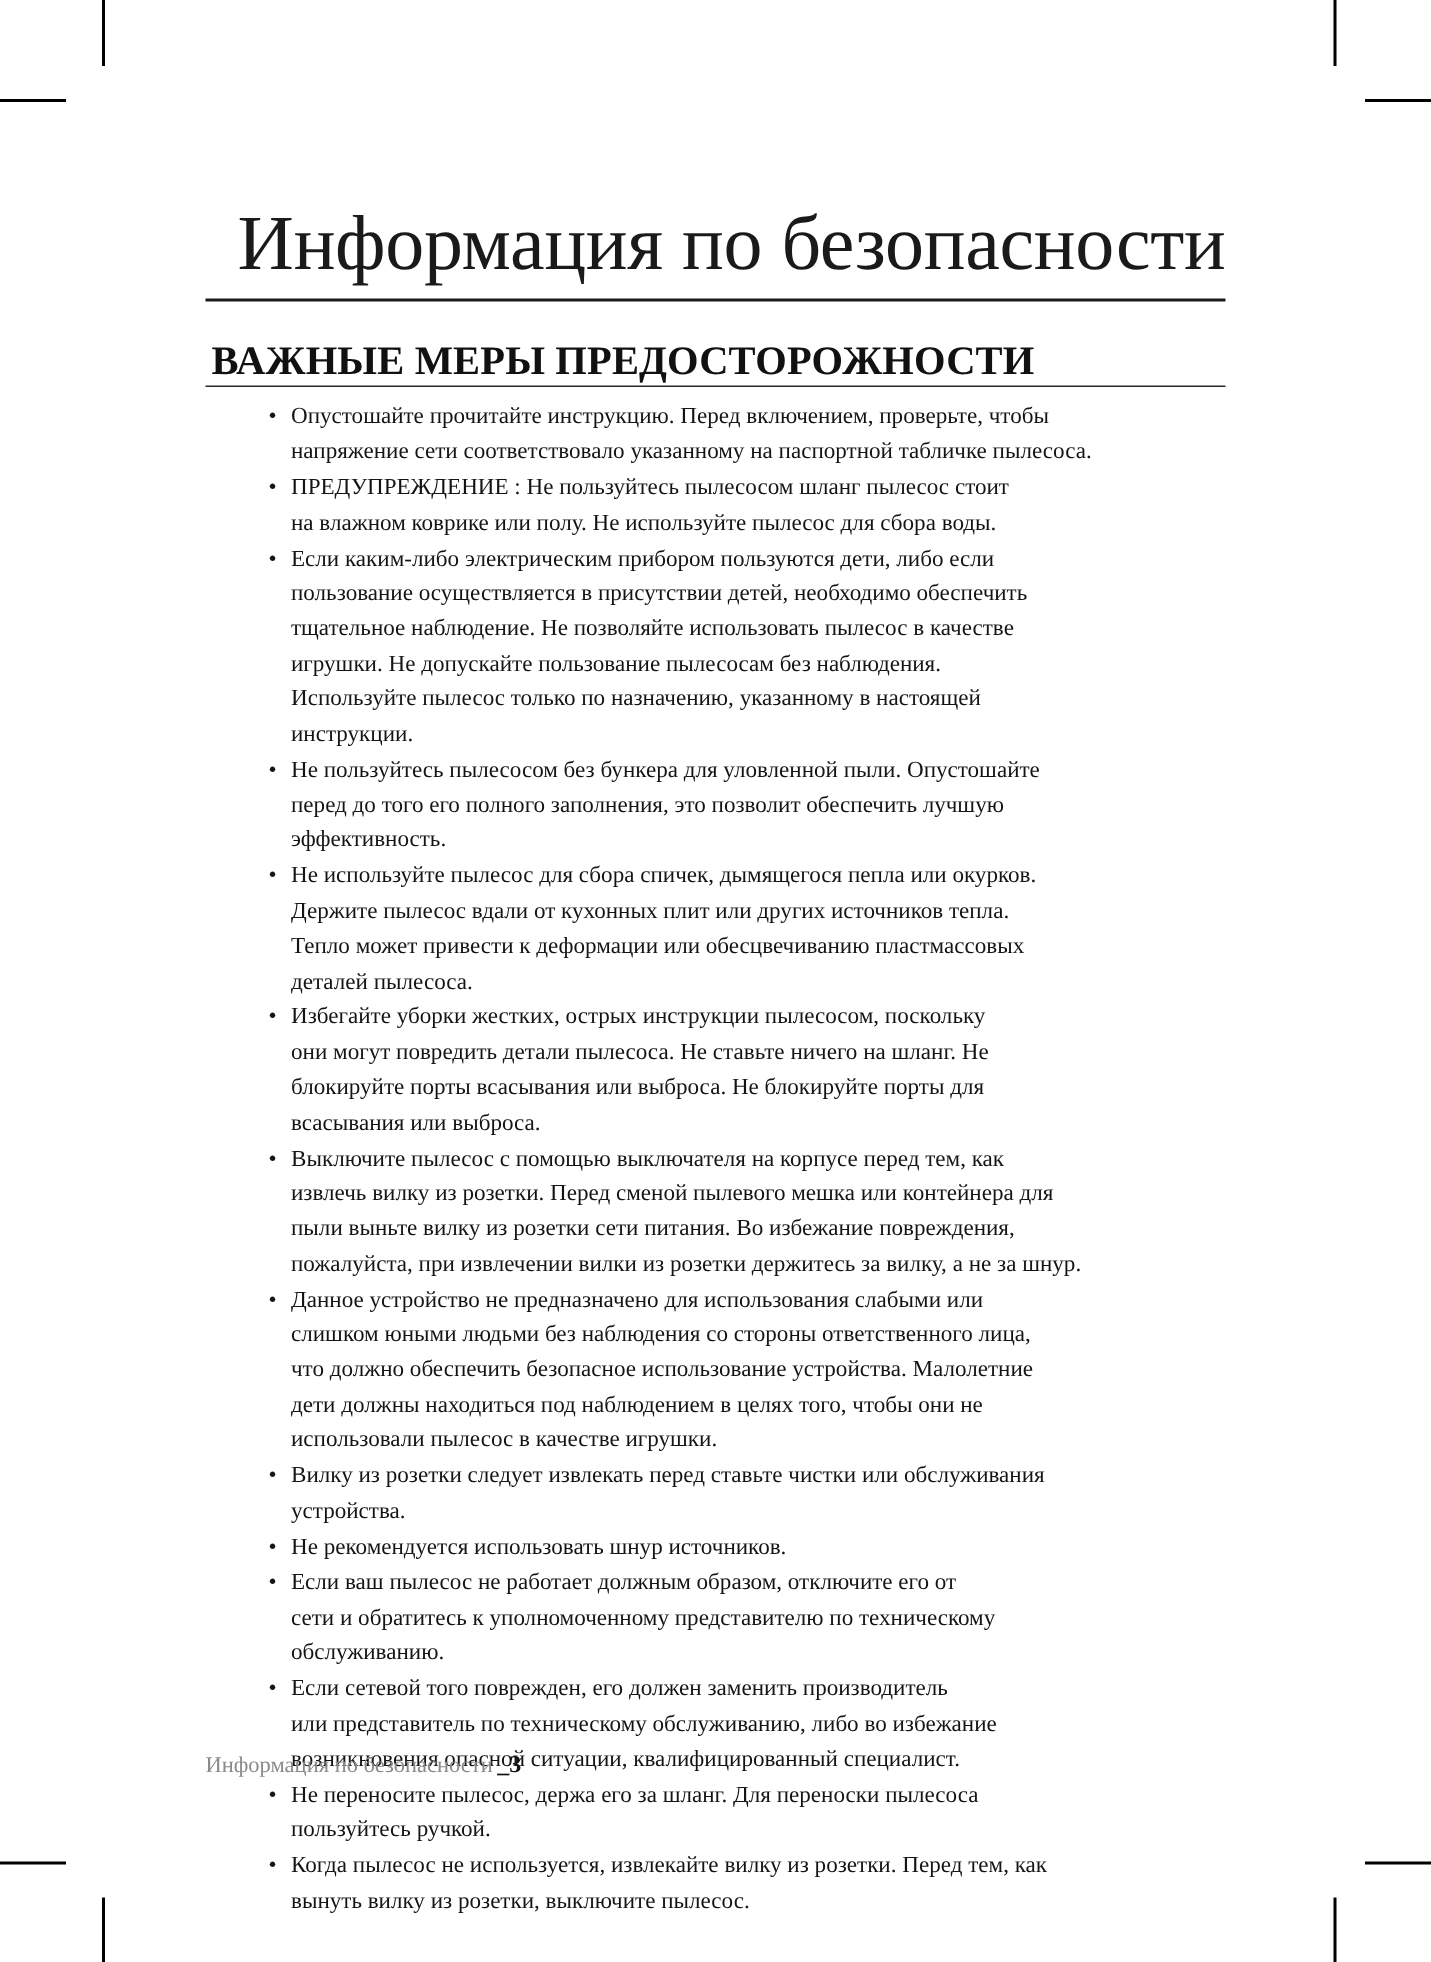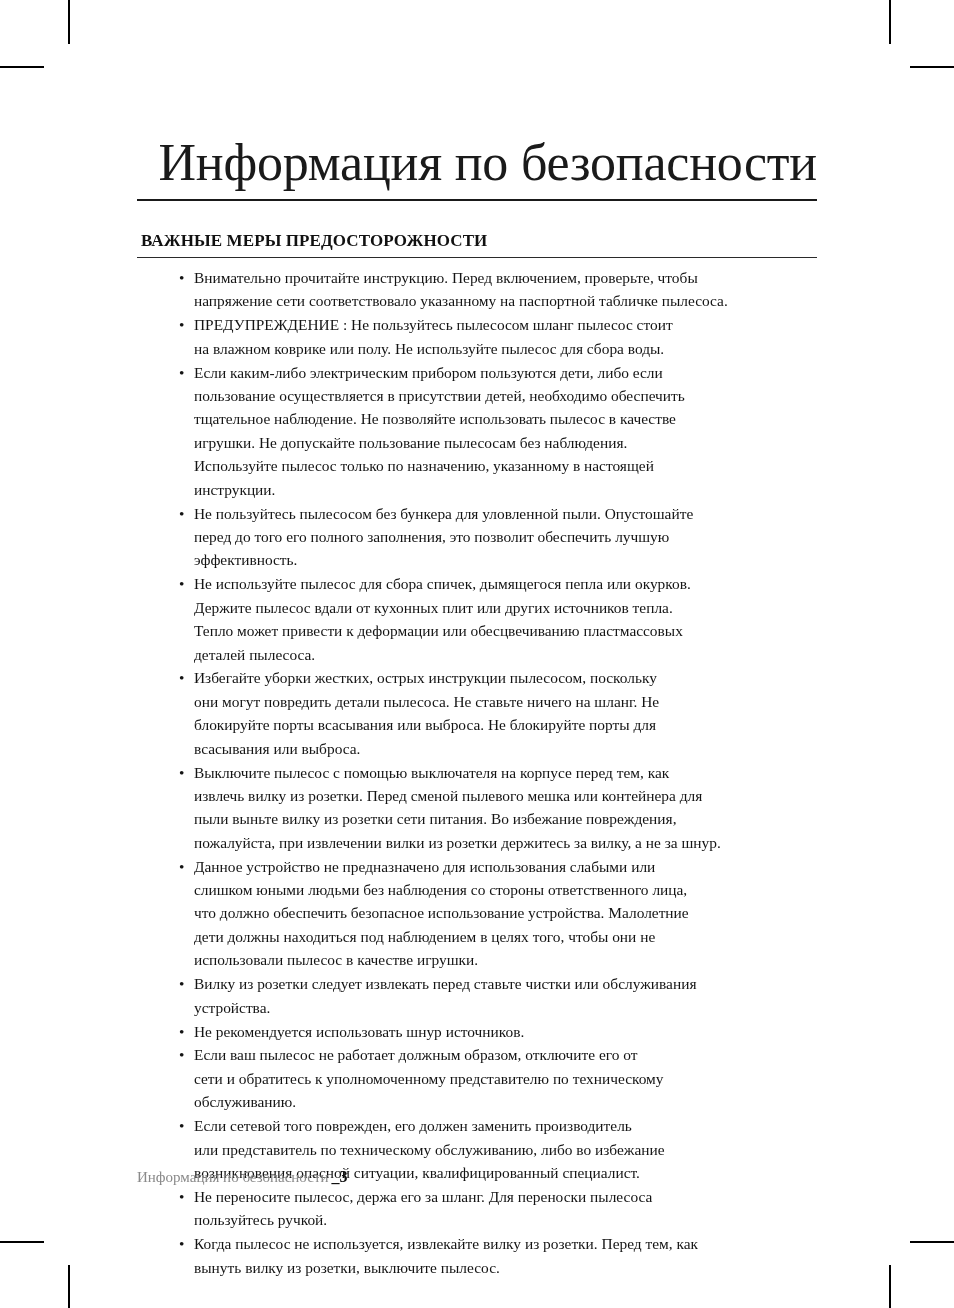--- a/index.html
+++ b/index.html
@@ -63,21 +63,21 @@
     top: 199px;
     width: 680px;
     height: 1.6px;
     background: #1a1a1a;
   }
 
   .section-title {
     position: absolute;
     left: 4px;
     top: 228px;
-    font-size: 17px;
+    font-size: 27px;
     line-height: 25px;
     font-weight: 700;
     letter-spacing: 0.1px;
     color: #111111;
     white-space: nowrap;
     text-align: right;
   }
   .section-rule {
     position: absolute;
     left: 0;
@@ -154,21 +154,21 @@
 
   <div class="doc-title">Информация по безопасности</div>
   <div class="title-rule"></div>
 
   <div class="section-title">ВАЖНЫЕ МЕРЫ ПРЕДОСТОРОЖНОСТИ</div>
   <div class="section-rule"></div>
 
   <ul class="notice-list" id="notice-list">
       <li class="notice-item">
         <span class="bullet">•</span>
-        <span class="body">Внимательно прочитайте инструкцию. Перед включением, проверьте, чтобы
+        <span class="body">Опустошайте прочитайте инструкцию. Перед включением, проверьте, чтобы
 напряжение сети соответствовало указанному на паспортной табличке пылесоса.</span>
       </li>
       <li class="notice-item">
         <span class="bullet">•</span>
         <span class="body">ПРЕДУПРЕЖДЕНИЕ : Не пользуйтесь пылесосом шланг пылесос стоит
 на влажном коврике или полу. Не используйте пылесос для сбора воды.</span>
       </li>
       <li class="notice-item">
         <span class="bullet">•</span>
         <span class="body">Если каким-либо электрическим прибором пользуются дети, либо если

